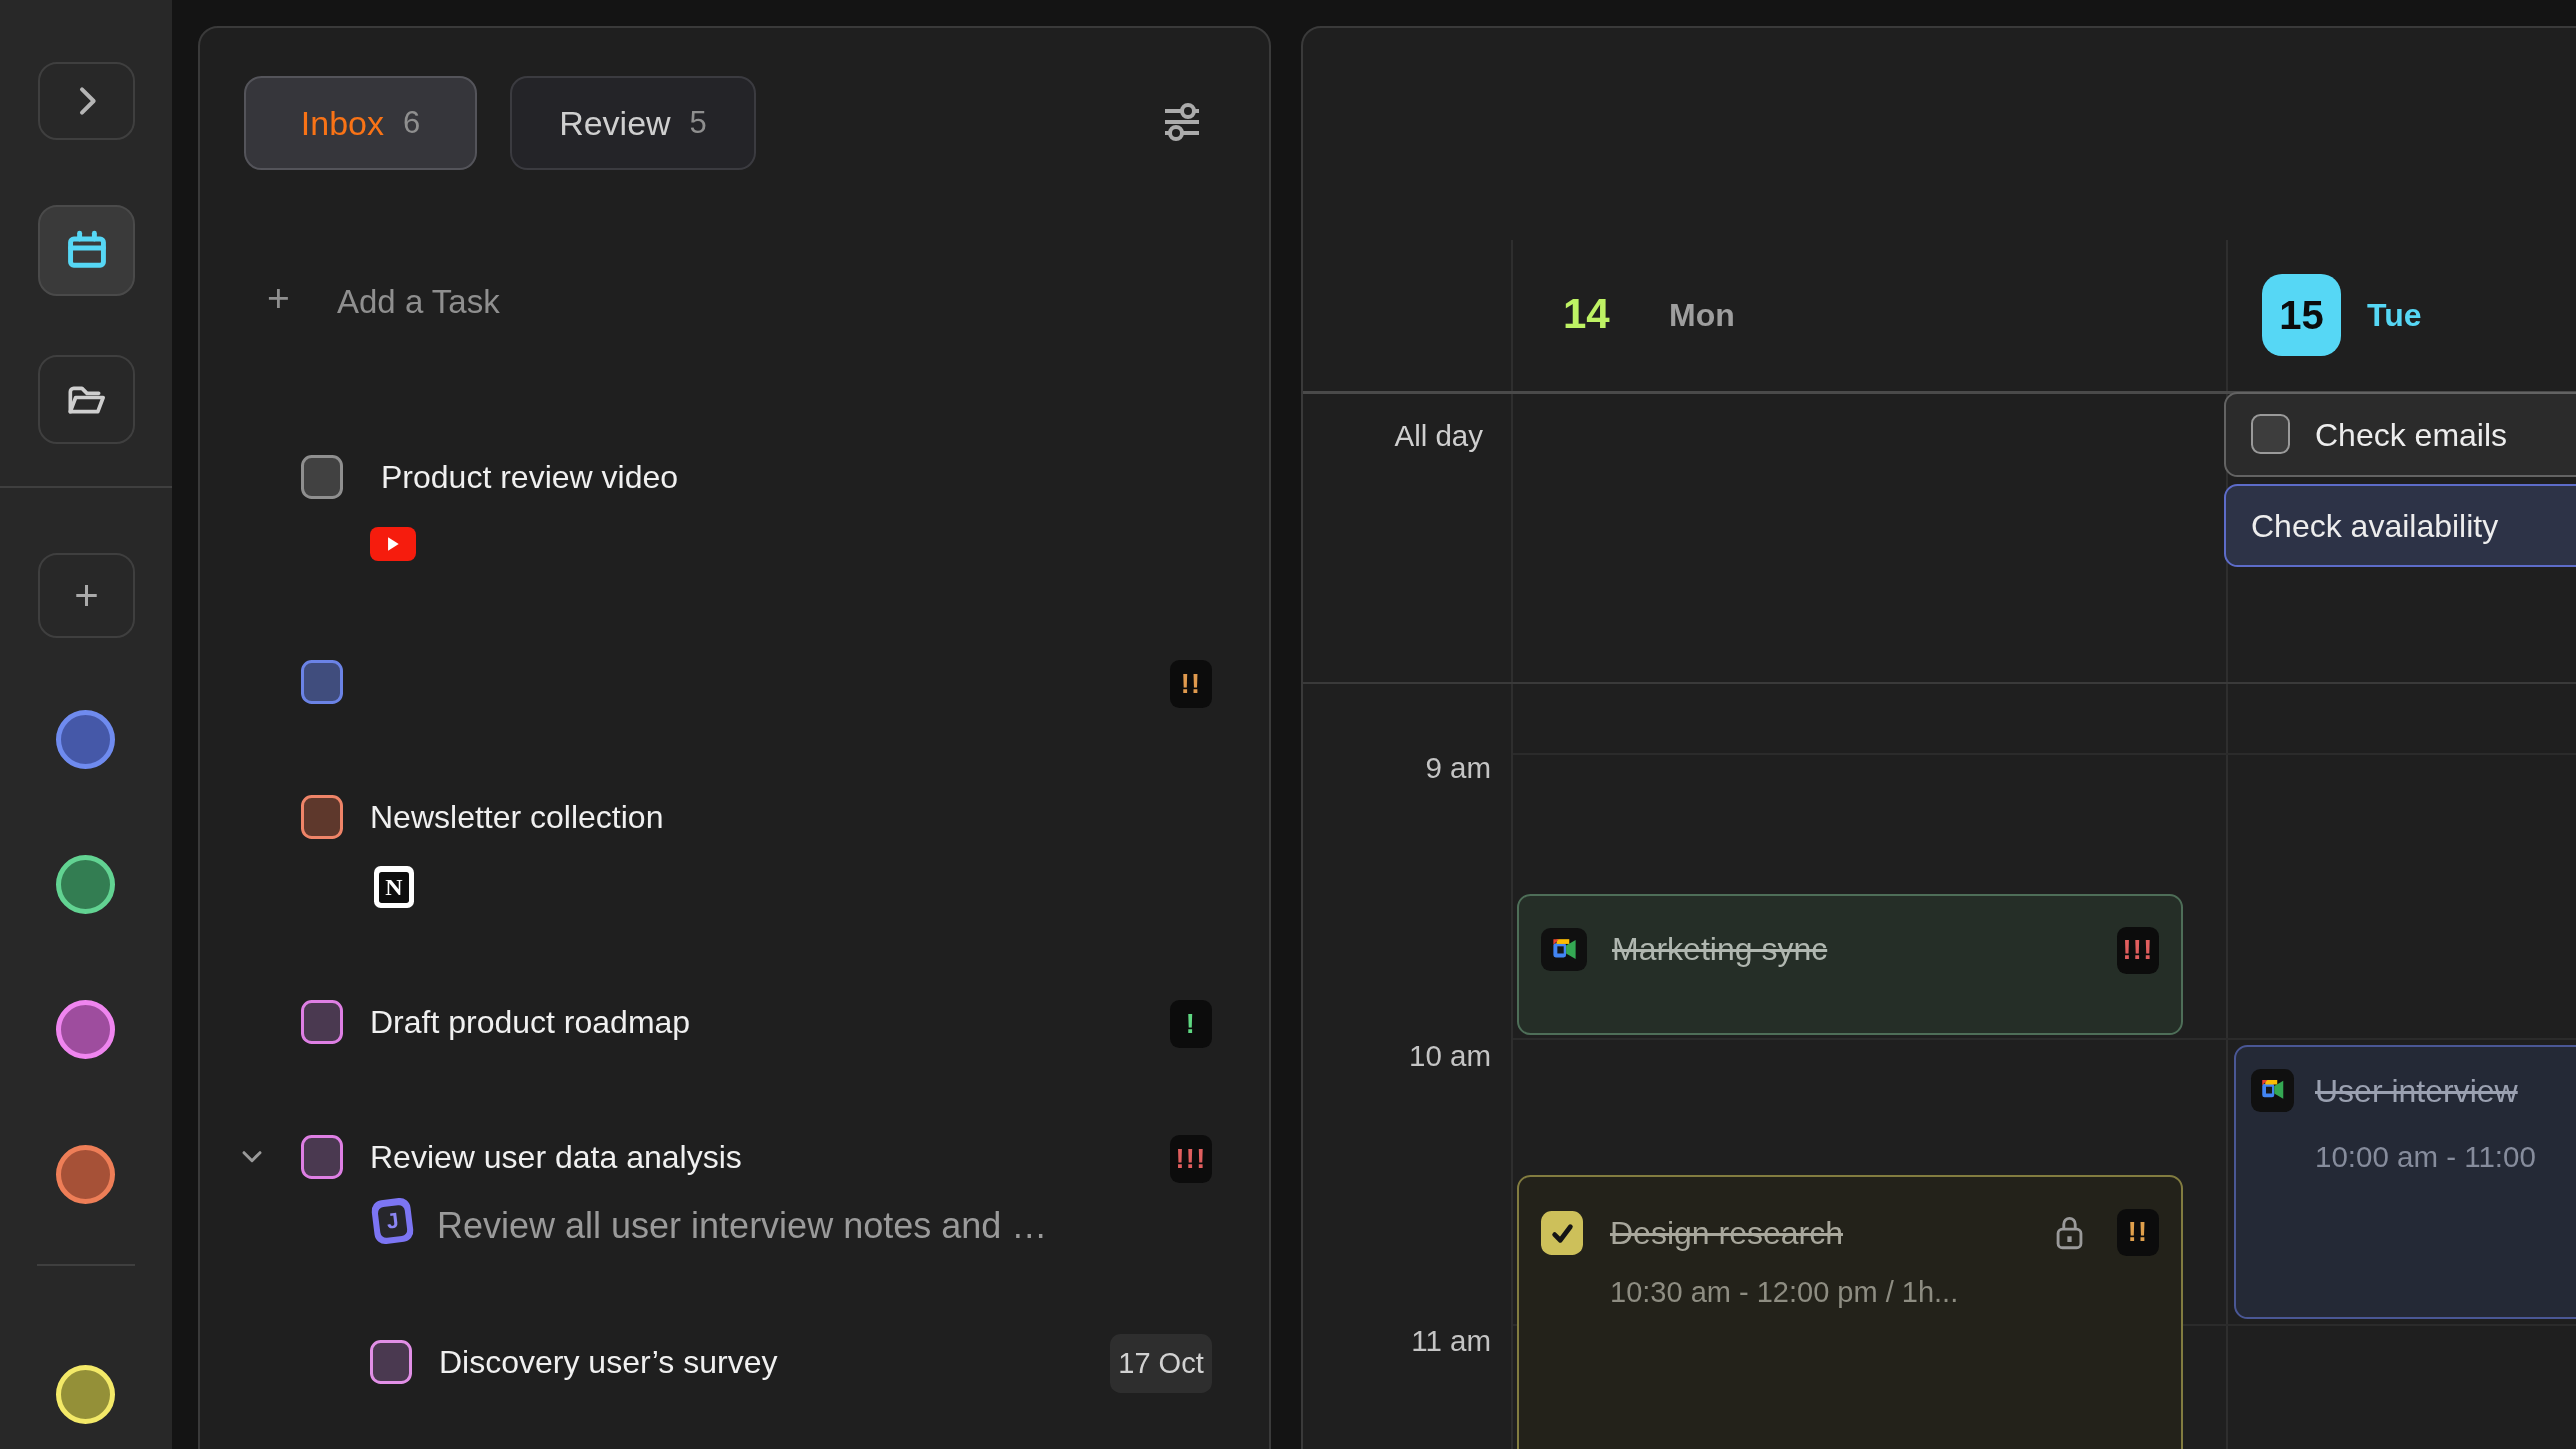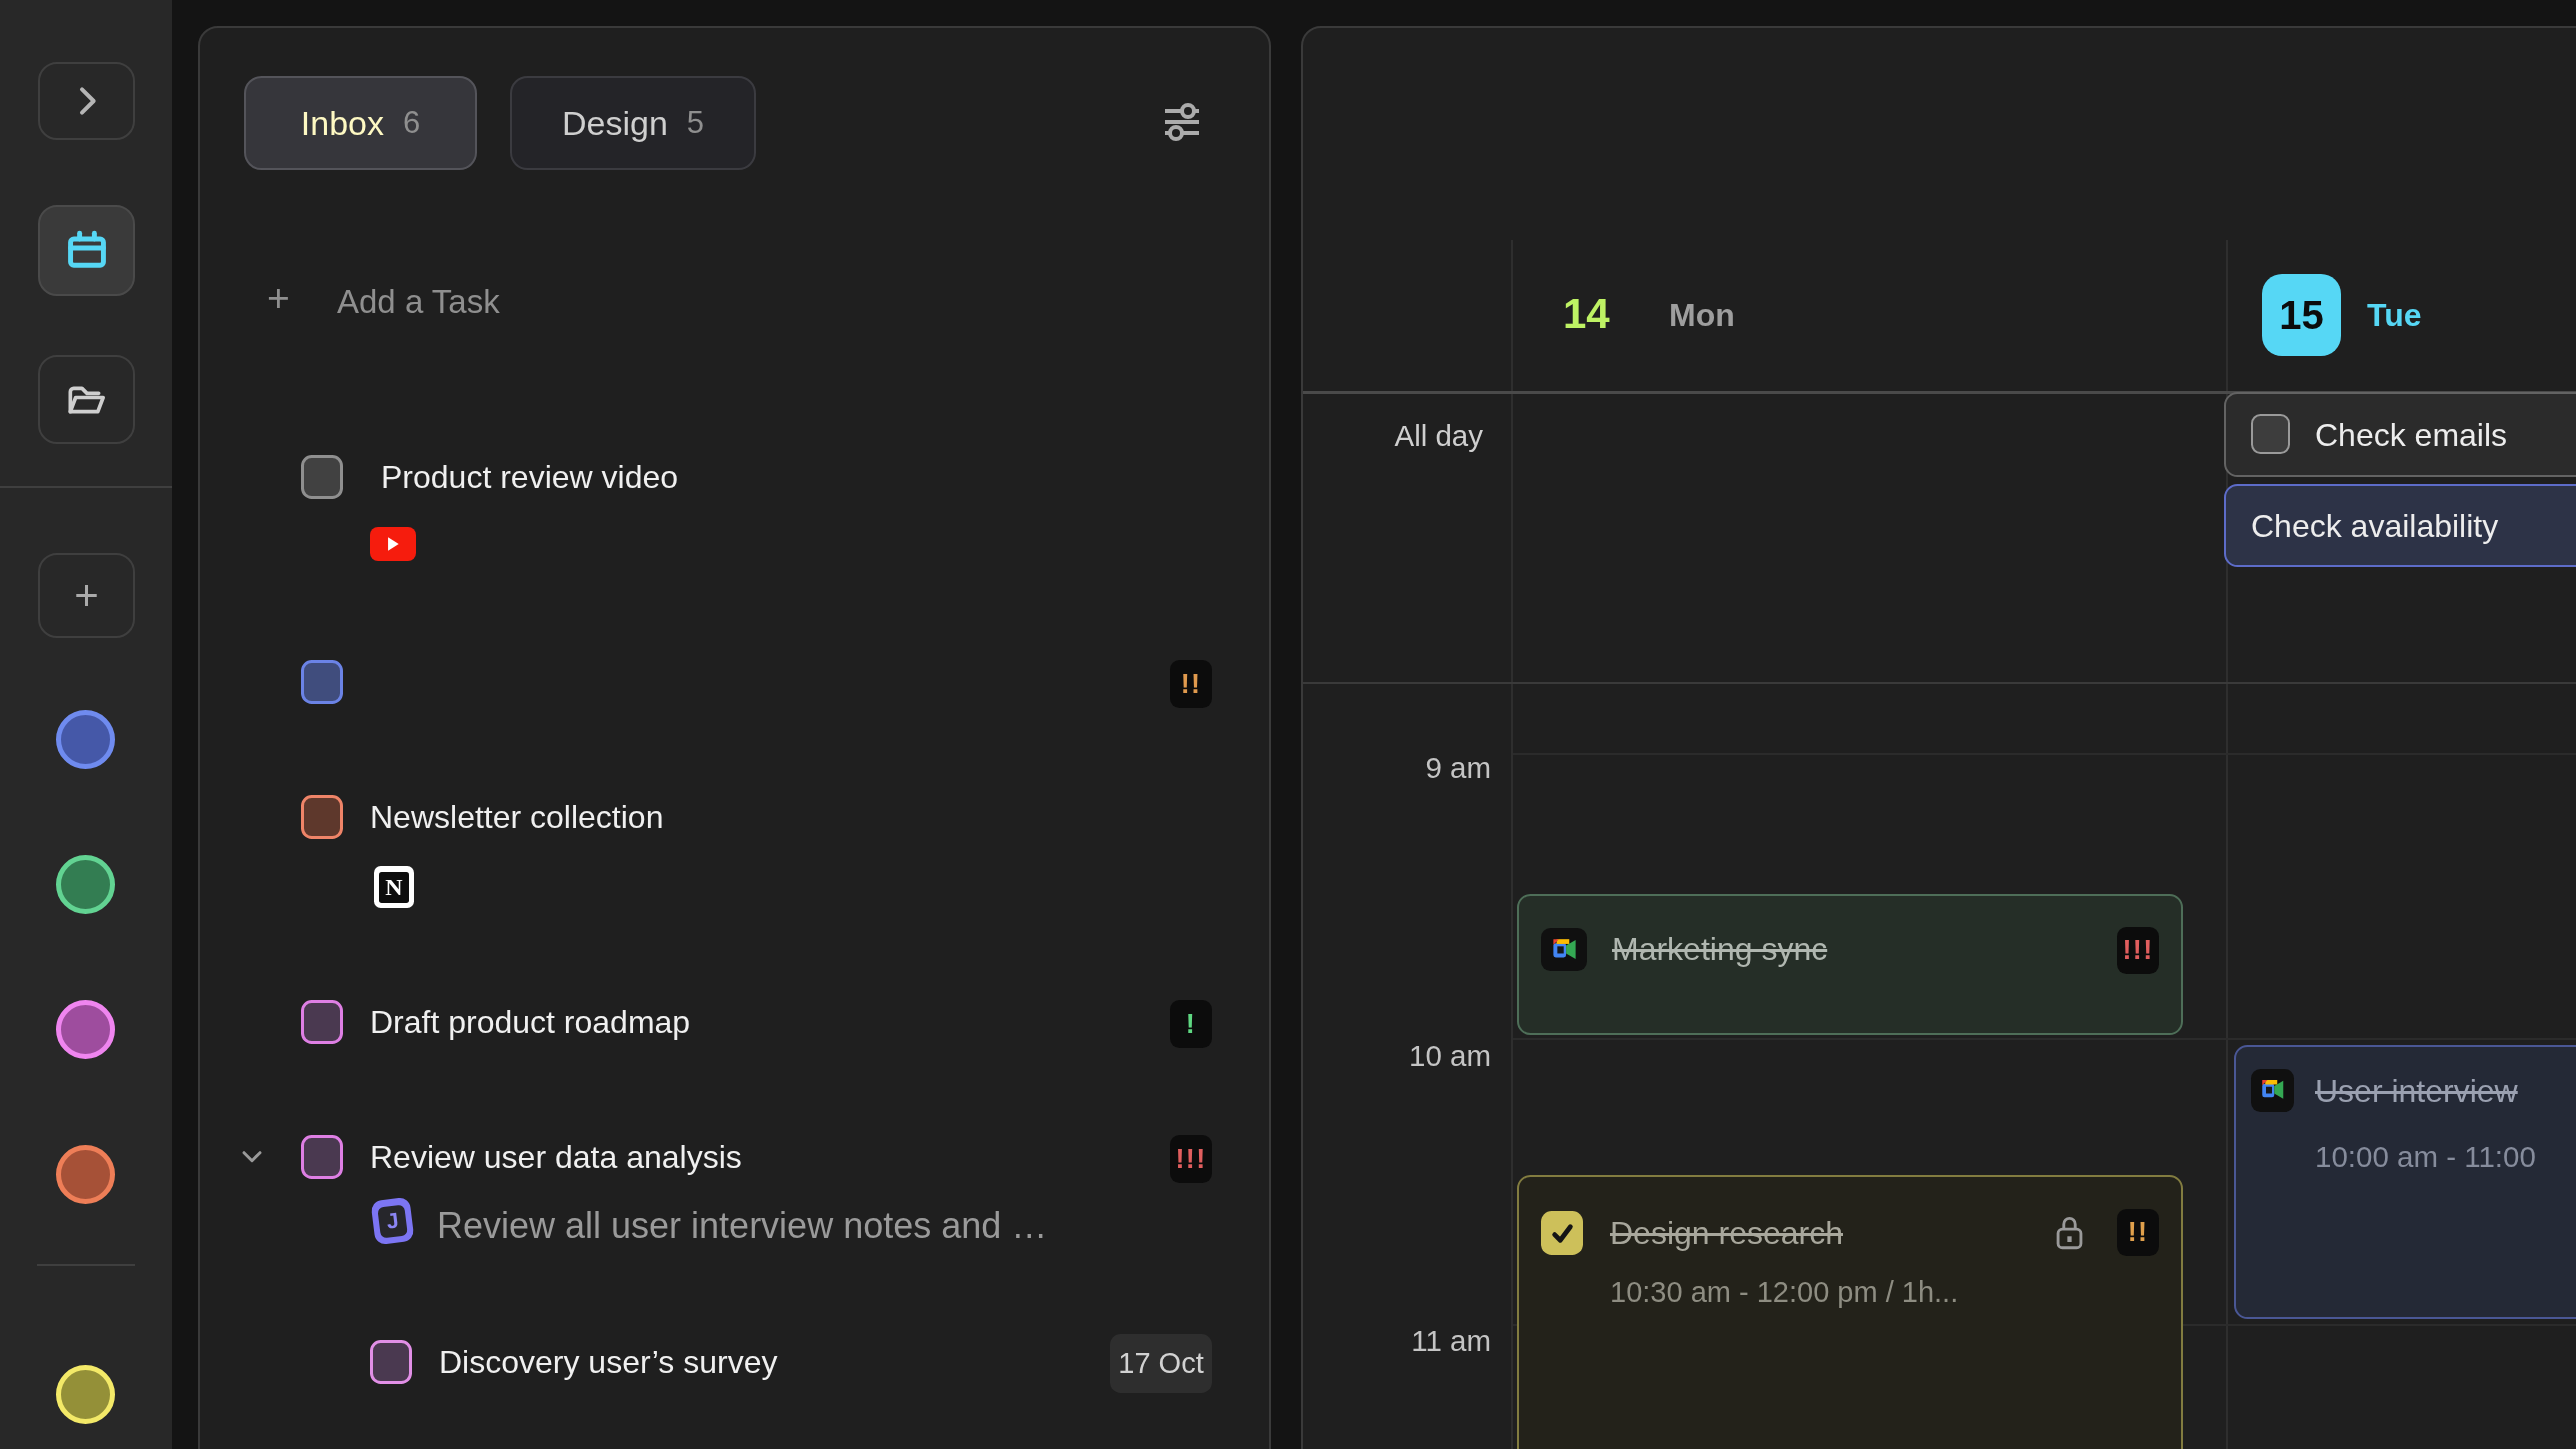--- a/index.html
+++ b/index.html
@@ -75,25 +75,25 @@
     <span class="ws-circle" style="top:1145px;border-color:#ee7e57;background:#a65137;"></span>
 
     <div class="divider" style="left:37px;top:1264px;width:98px;"></div>
 
     <span class="ws-circle" style="top:1365px;border-color:#f3e968;background:#949038;"></span>
   </aside>
 
   <section class="panel" style="left:198px;top:26px;width:1073px;height:1469px;"></section>
 
   <div class="tab" style="left:244px;width:233px;background:#36363b;border:2px solid #54545a;">
-    <span style="color:#fef9c3;">Inbox</span>
+    <span style="color:#f97316;">Inbox</span>
     <span class="cnt">6</span>
   </div>
   <div class="tab" style="left:510px;width:246px;background:#242428;border:2px solid #3b3b40;">
-    <span style="color:#cfcfcf;">Design</span>
+    <span style="color:#cfcfcf;">Review</span>
     <span class="cnt">5</span>
   </div>
 
   <div class="abs" style="left:1158px;top:98px;">
     <svg width="48" height="48" viewBox="0 0 24 24" fill="none" stroke="#ababab" stroke-width="2">
       <line x1="3.5" y1="6.5" x2="20.5" y2="6.5"></line>
         <circle cx="15" cy="6.5" r="3" fill="#1f1f1f"></circle>
       <line x1="3.5" y1="12" x2="20.5" y2="12"></line>
       <line x1="3.5" y1="17.5" x2="20.5" y2="17.5"></line>
         <circle cx="9" cy="17.5" r="3" fill="#1f1f1f"></circle>

